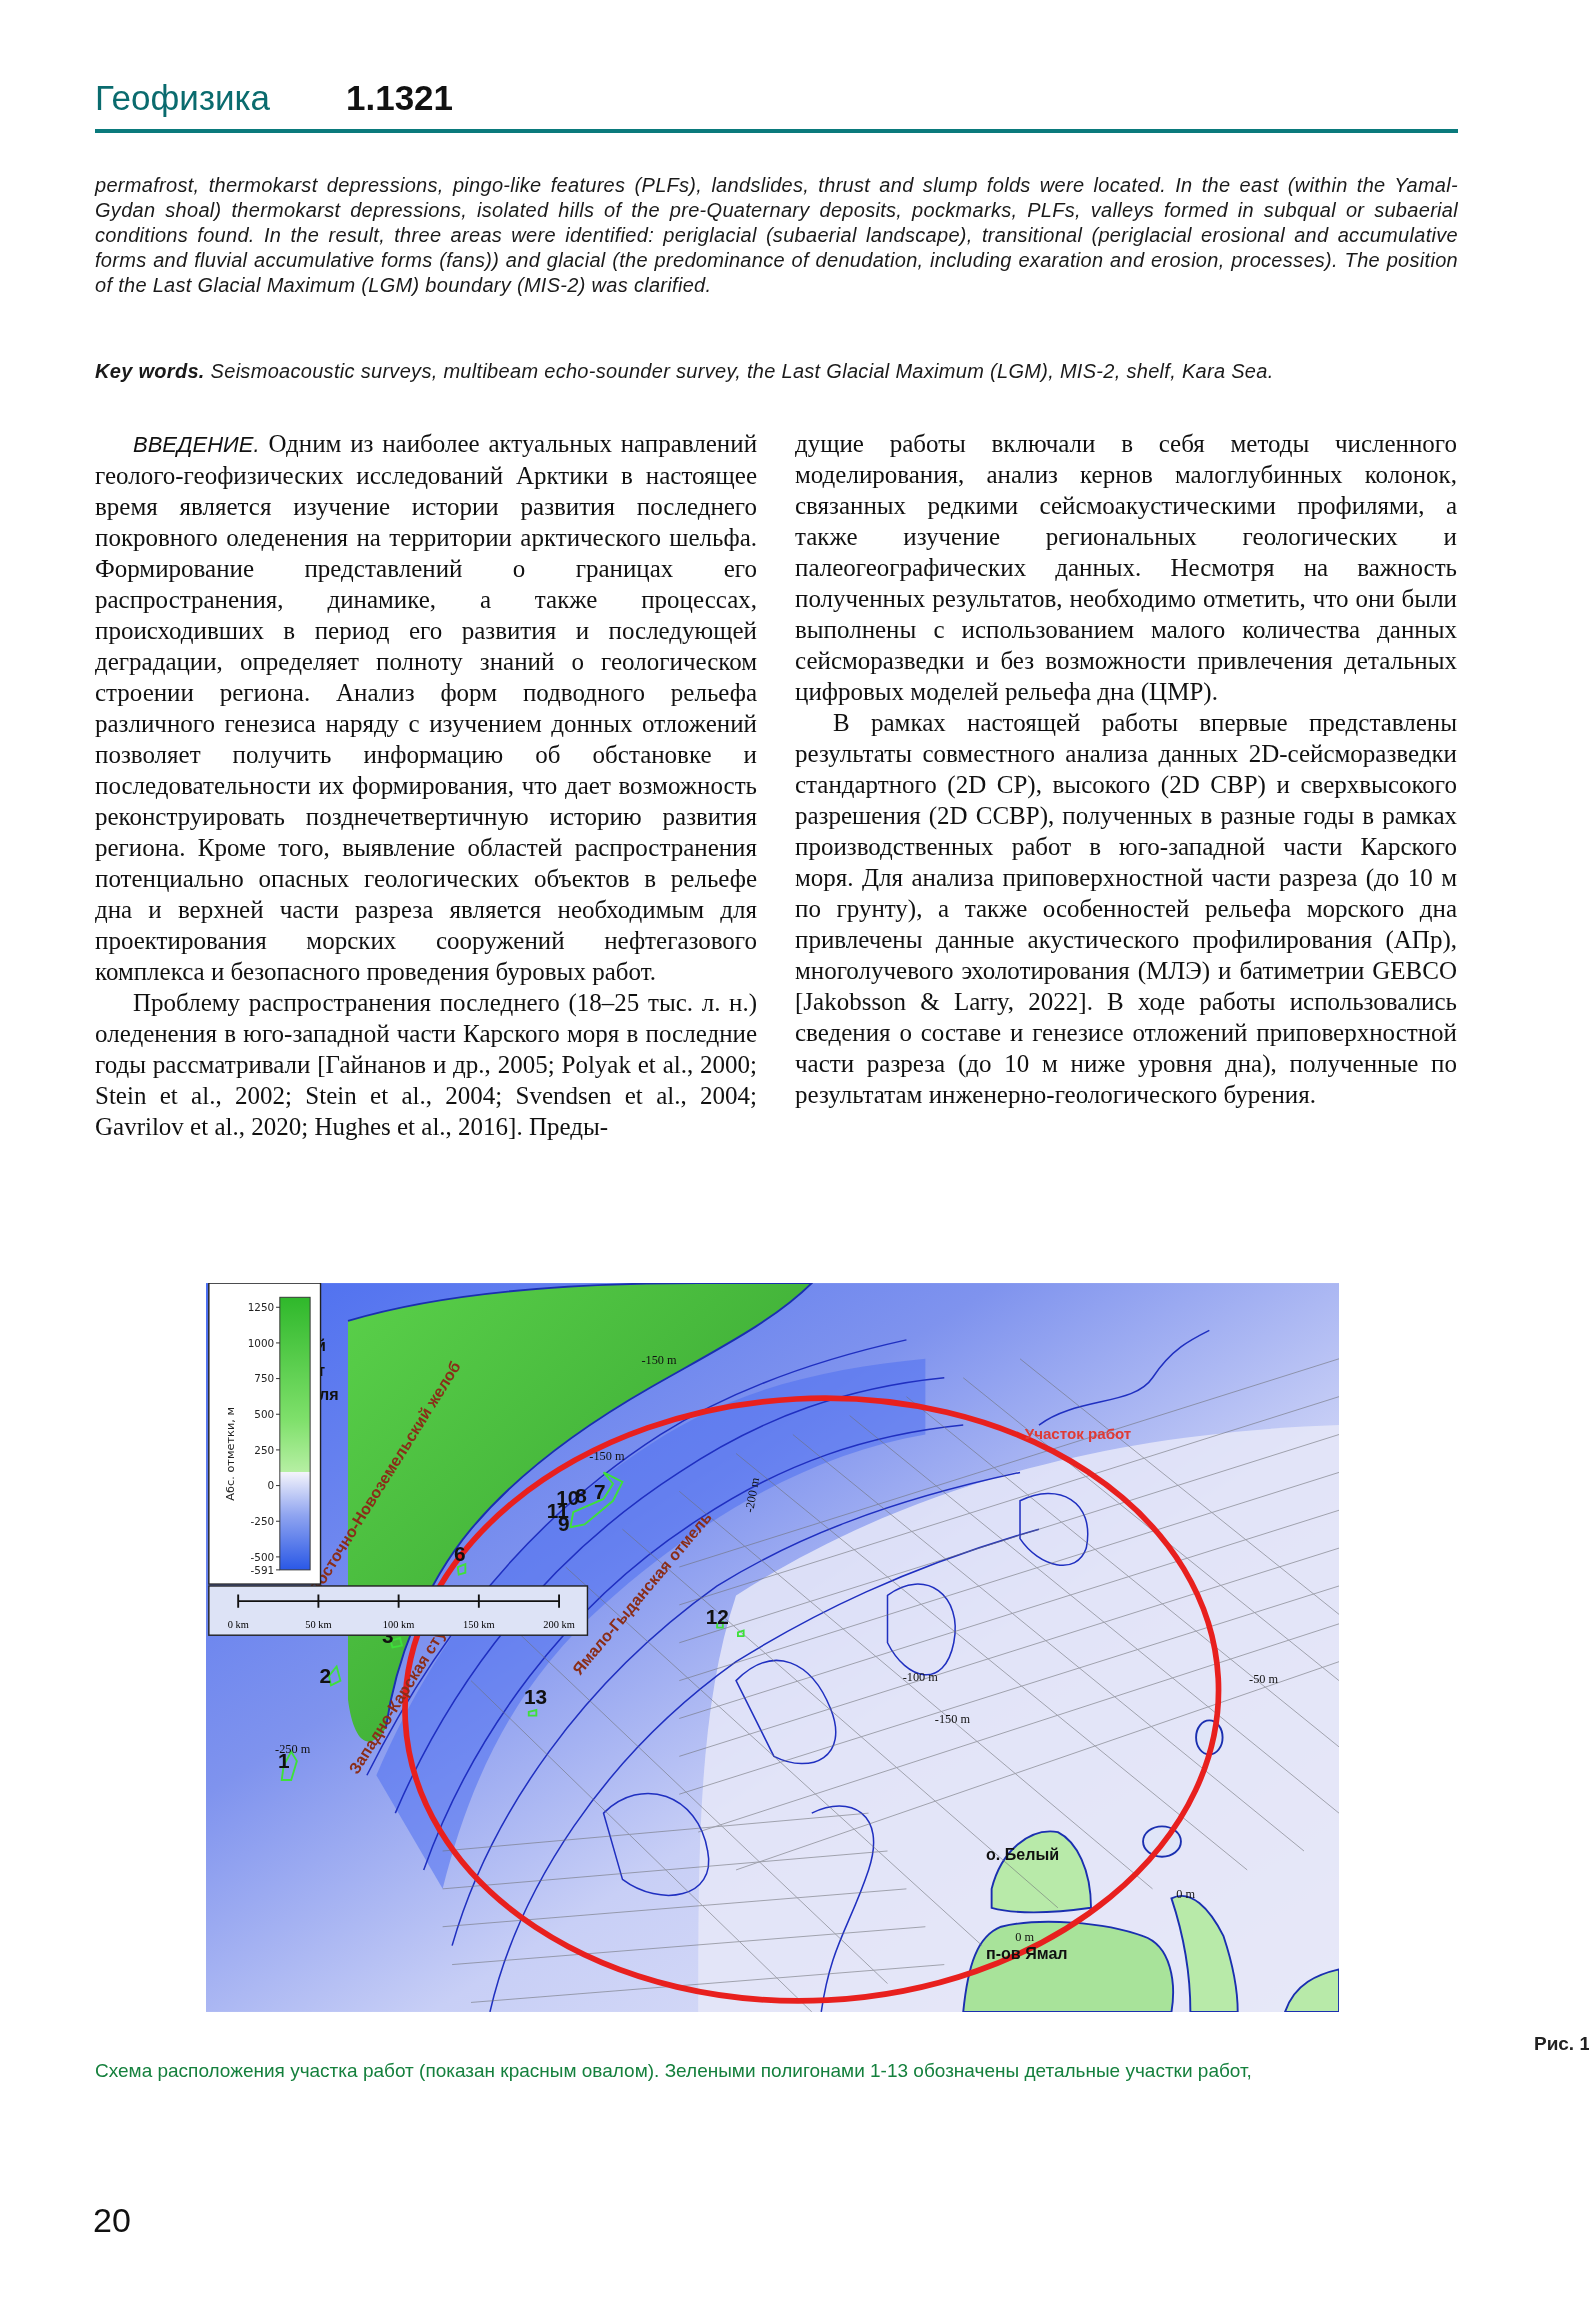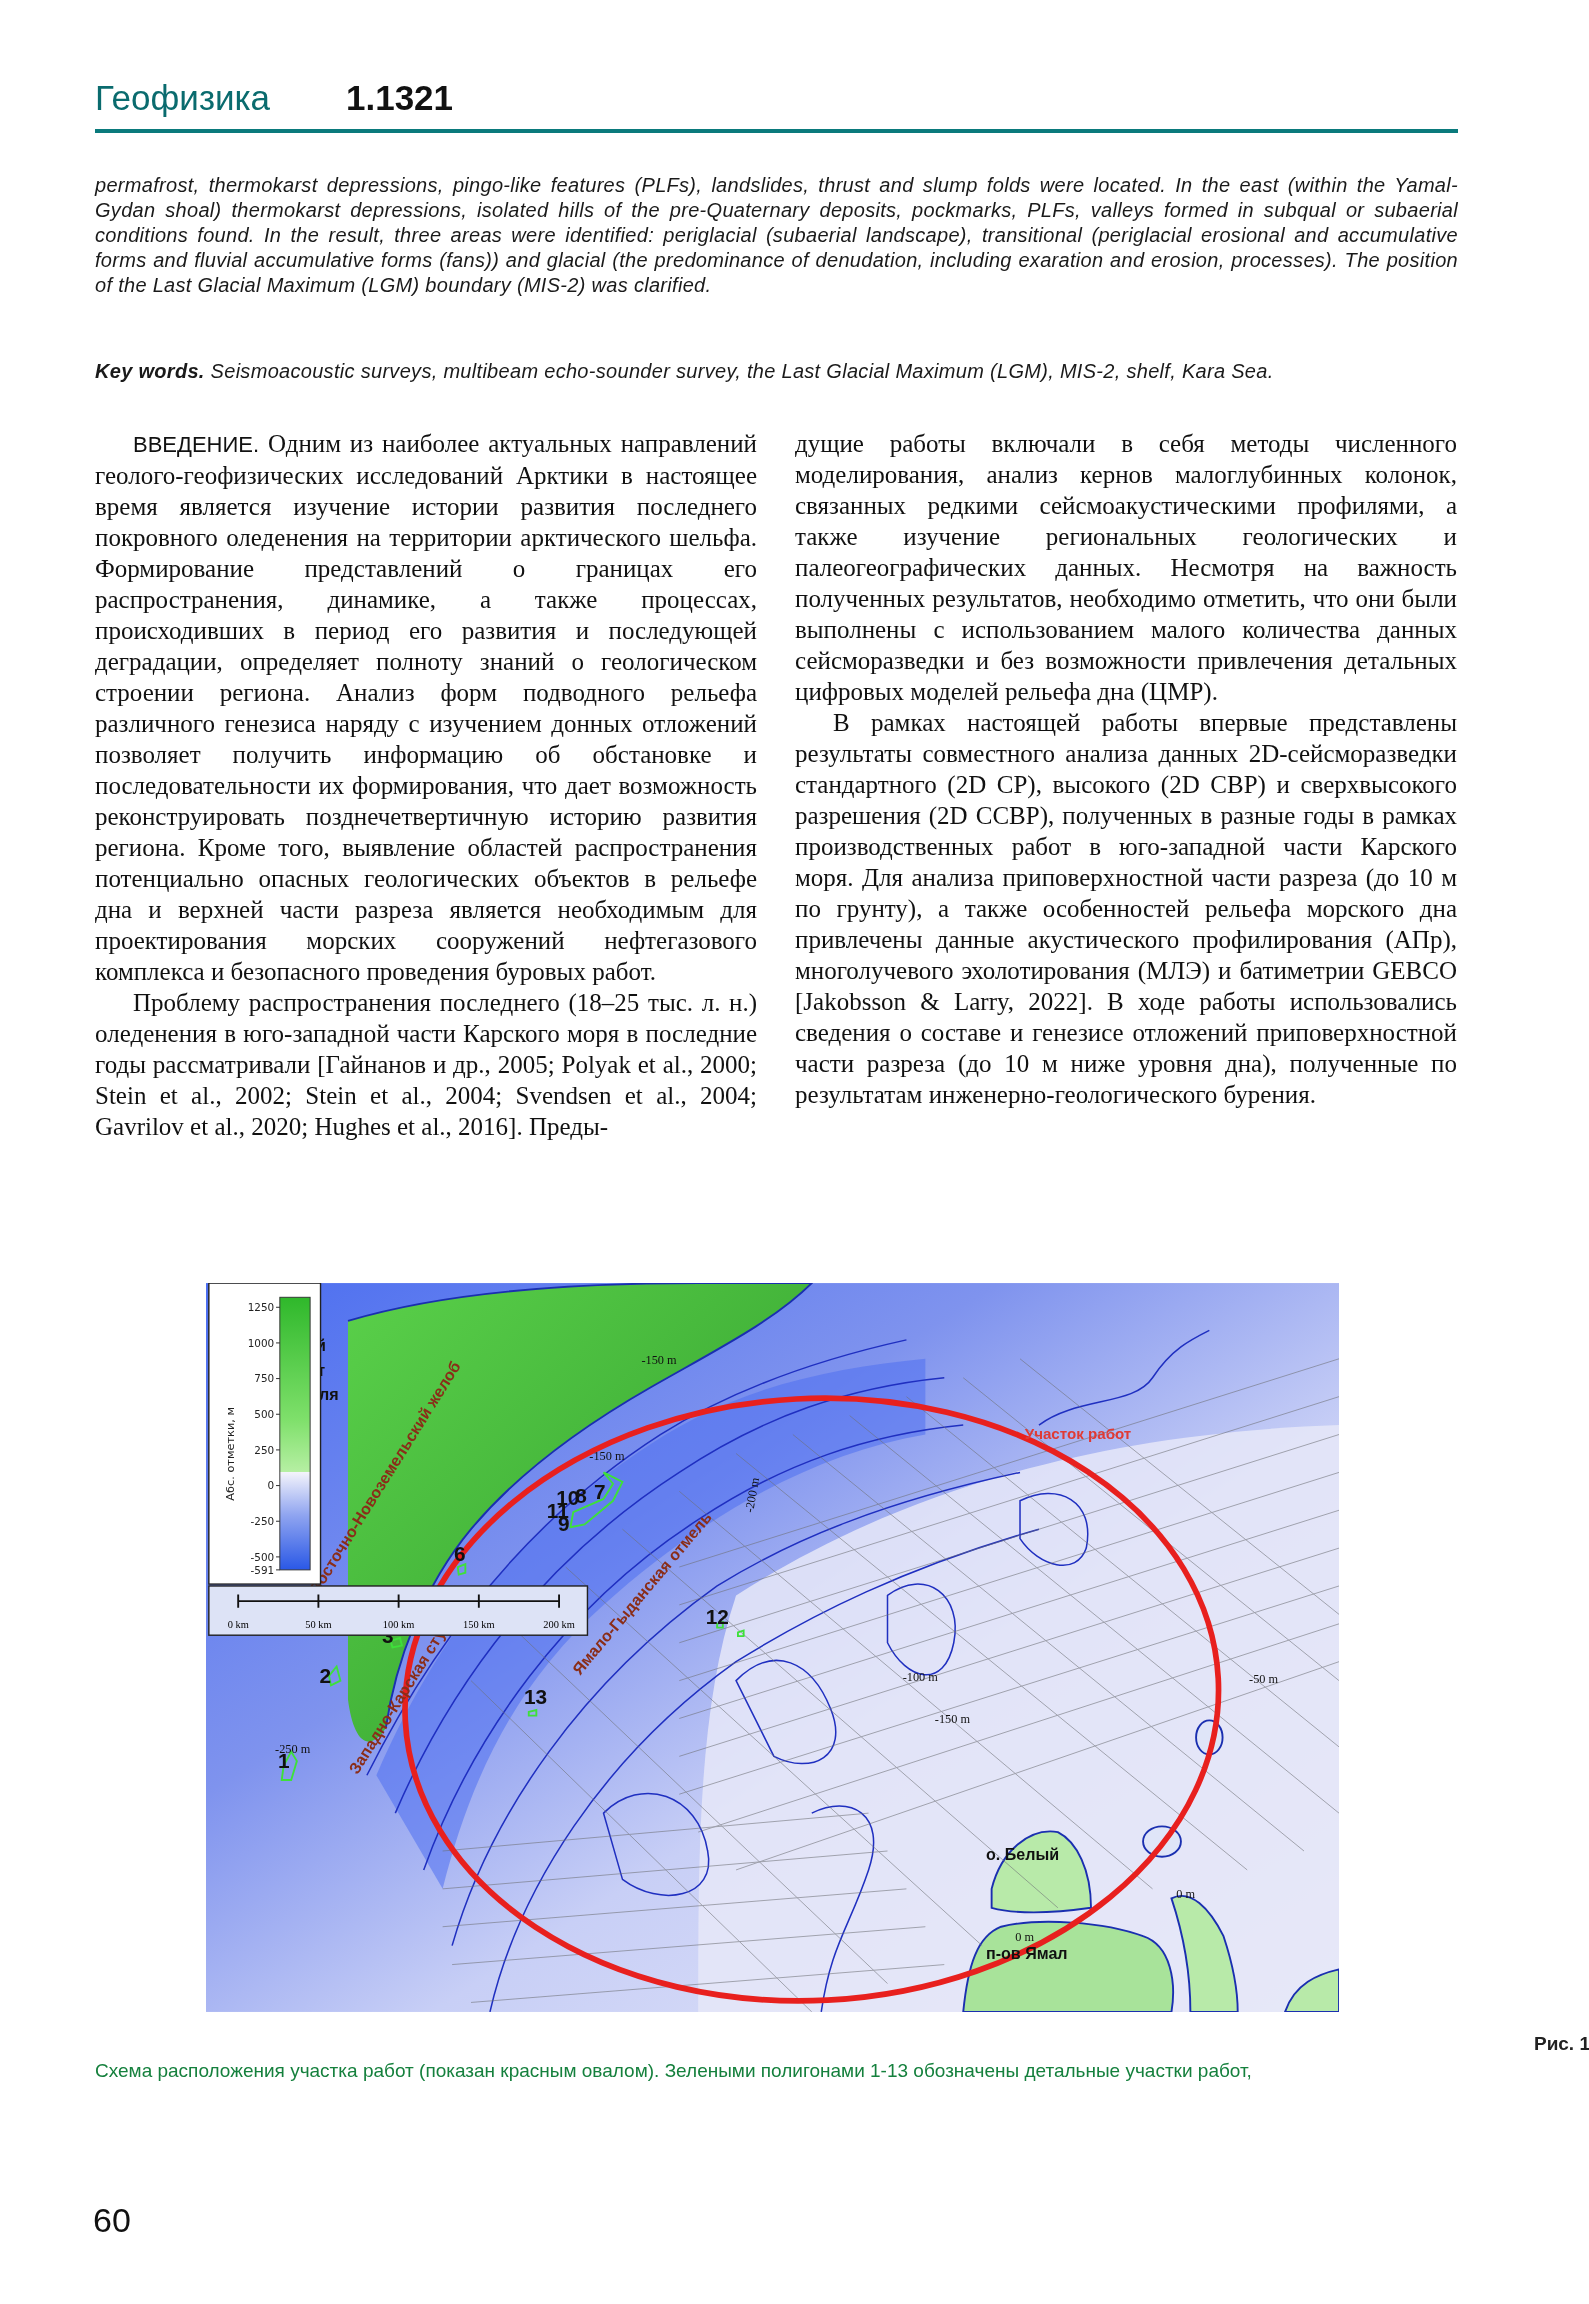--- a/index.html
+++ b/index.html
@@ -9,21 +9,21 @@
   .issue{position:absolute;left:251px;top:0;font-family:"Liberation Sans",sans-serif;font-weight:bold;font-size:35px;color:#111;}
   .rule{position:absolute;left:95px;top:129px;width:1363px;height:3.8px;background:#0a7a7c;}
   .abstract{position:absolute;left:95px;top:173px;width:1363px;font-family:"Liberation Sans",sans-serif;font-style:italic;font-size:20px;line-height:25px;text-align:justify;color:#1a1a1a;letter-spacing:0.3px;}
   .keywords{position:absolute;left:95px;top:359px;width:1363px;font-family:"Liberation Sans",sans-serif;font-style:italic;font-size:20px;line-height:25.6px;color:#1a1a1a;letter-spacing:0.3px;}
   .kw-label{font-weight:bold;}
   .col{position:absolute;top:428px;width:662px;font-size:25px;line-height:31px;text-align:justify;hyphens:manual;}
   .col p{margin:0;text-indent:38px;}
   .col-left{left:95px;}
   .col-right{left:795px;}
   .col-right p.cont{text-indent:0;}
-  .intro-lead{font-family:"Liberation Sans",sans-serif;font-size:22px;}
+  .intro-lead{font-family:"Liberation Sans",sans-serif;font-style:italic;font-size:22px;}
   .figure{position:absolute;left:206px;top:1283px;width:1133px;height:729px;overflow:hidden;background:#dde0f6;}
   .figure svg{display:block;}
   .caption-title{position:absolute;left:0;width:1590px;top:2033px;text-align:right;font-family:"Liberation Sans",sans-serif;font-weight:bold;font-size:19px;color:#222;}
   .caption{position:absolute;left:95px;top:2059px;width:1363px;font-family:"Liberation Sans",sans-serif;font-weight:normal;font-size:19px;line-height:24px;color:#15803d;}
   .page-num{position:absolute;left:93px;top:2201px;font-family:"Liberation Sans",sans-serif;font-size:34px;color:#111;}
   .maplabel{font-family:"Liberation Sans",sans-serif;font-weight:bold;}
 </style>
 </head>
 <body>
 
@@ -229,14 +229,14 @@
         </g>
   </g>
 </svg>
 </div>
 
 <div class="caption-title">Рис. 1</div>
 <div class="caption">
   <div>Схема расположения участка работ (показан красным овалом). Зелеными полигонами 1-13 обозначены детальные участки работ,</div>
 </div>
 
-<div class="page-num">60</div>
+<div class="page-num">20</div>
 
 
 </body></html>

